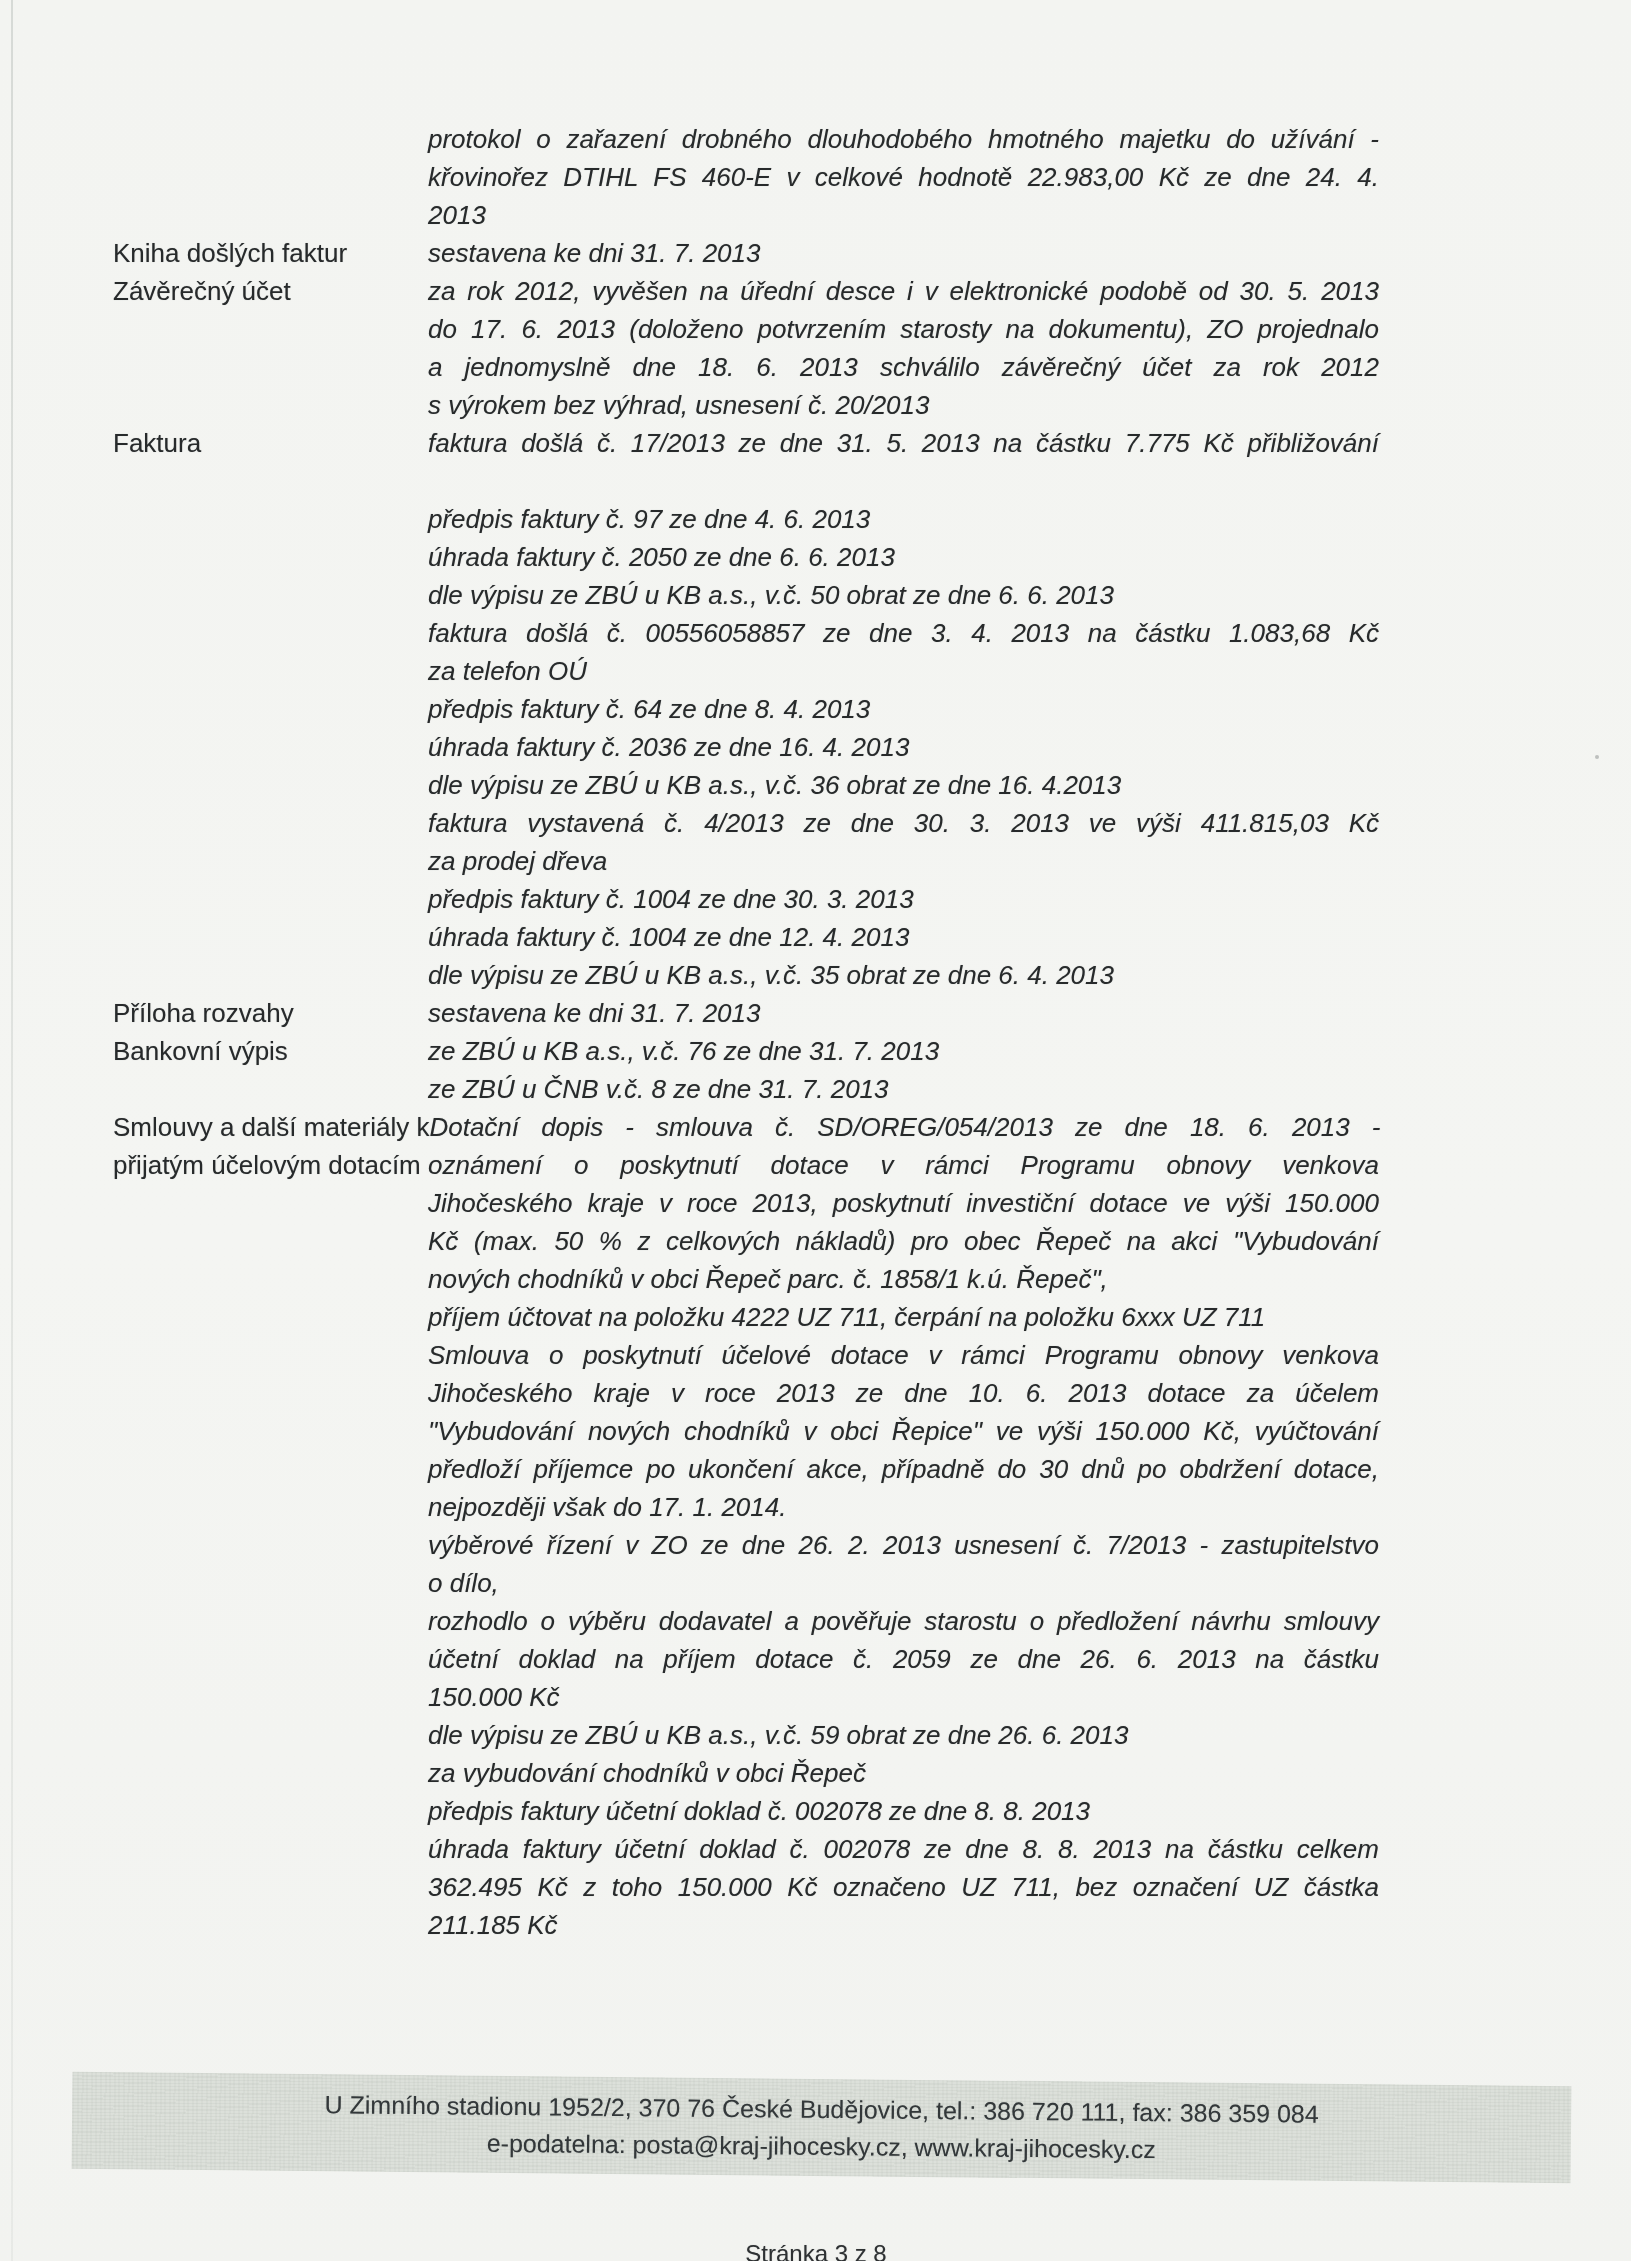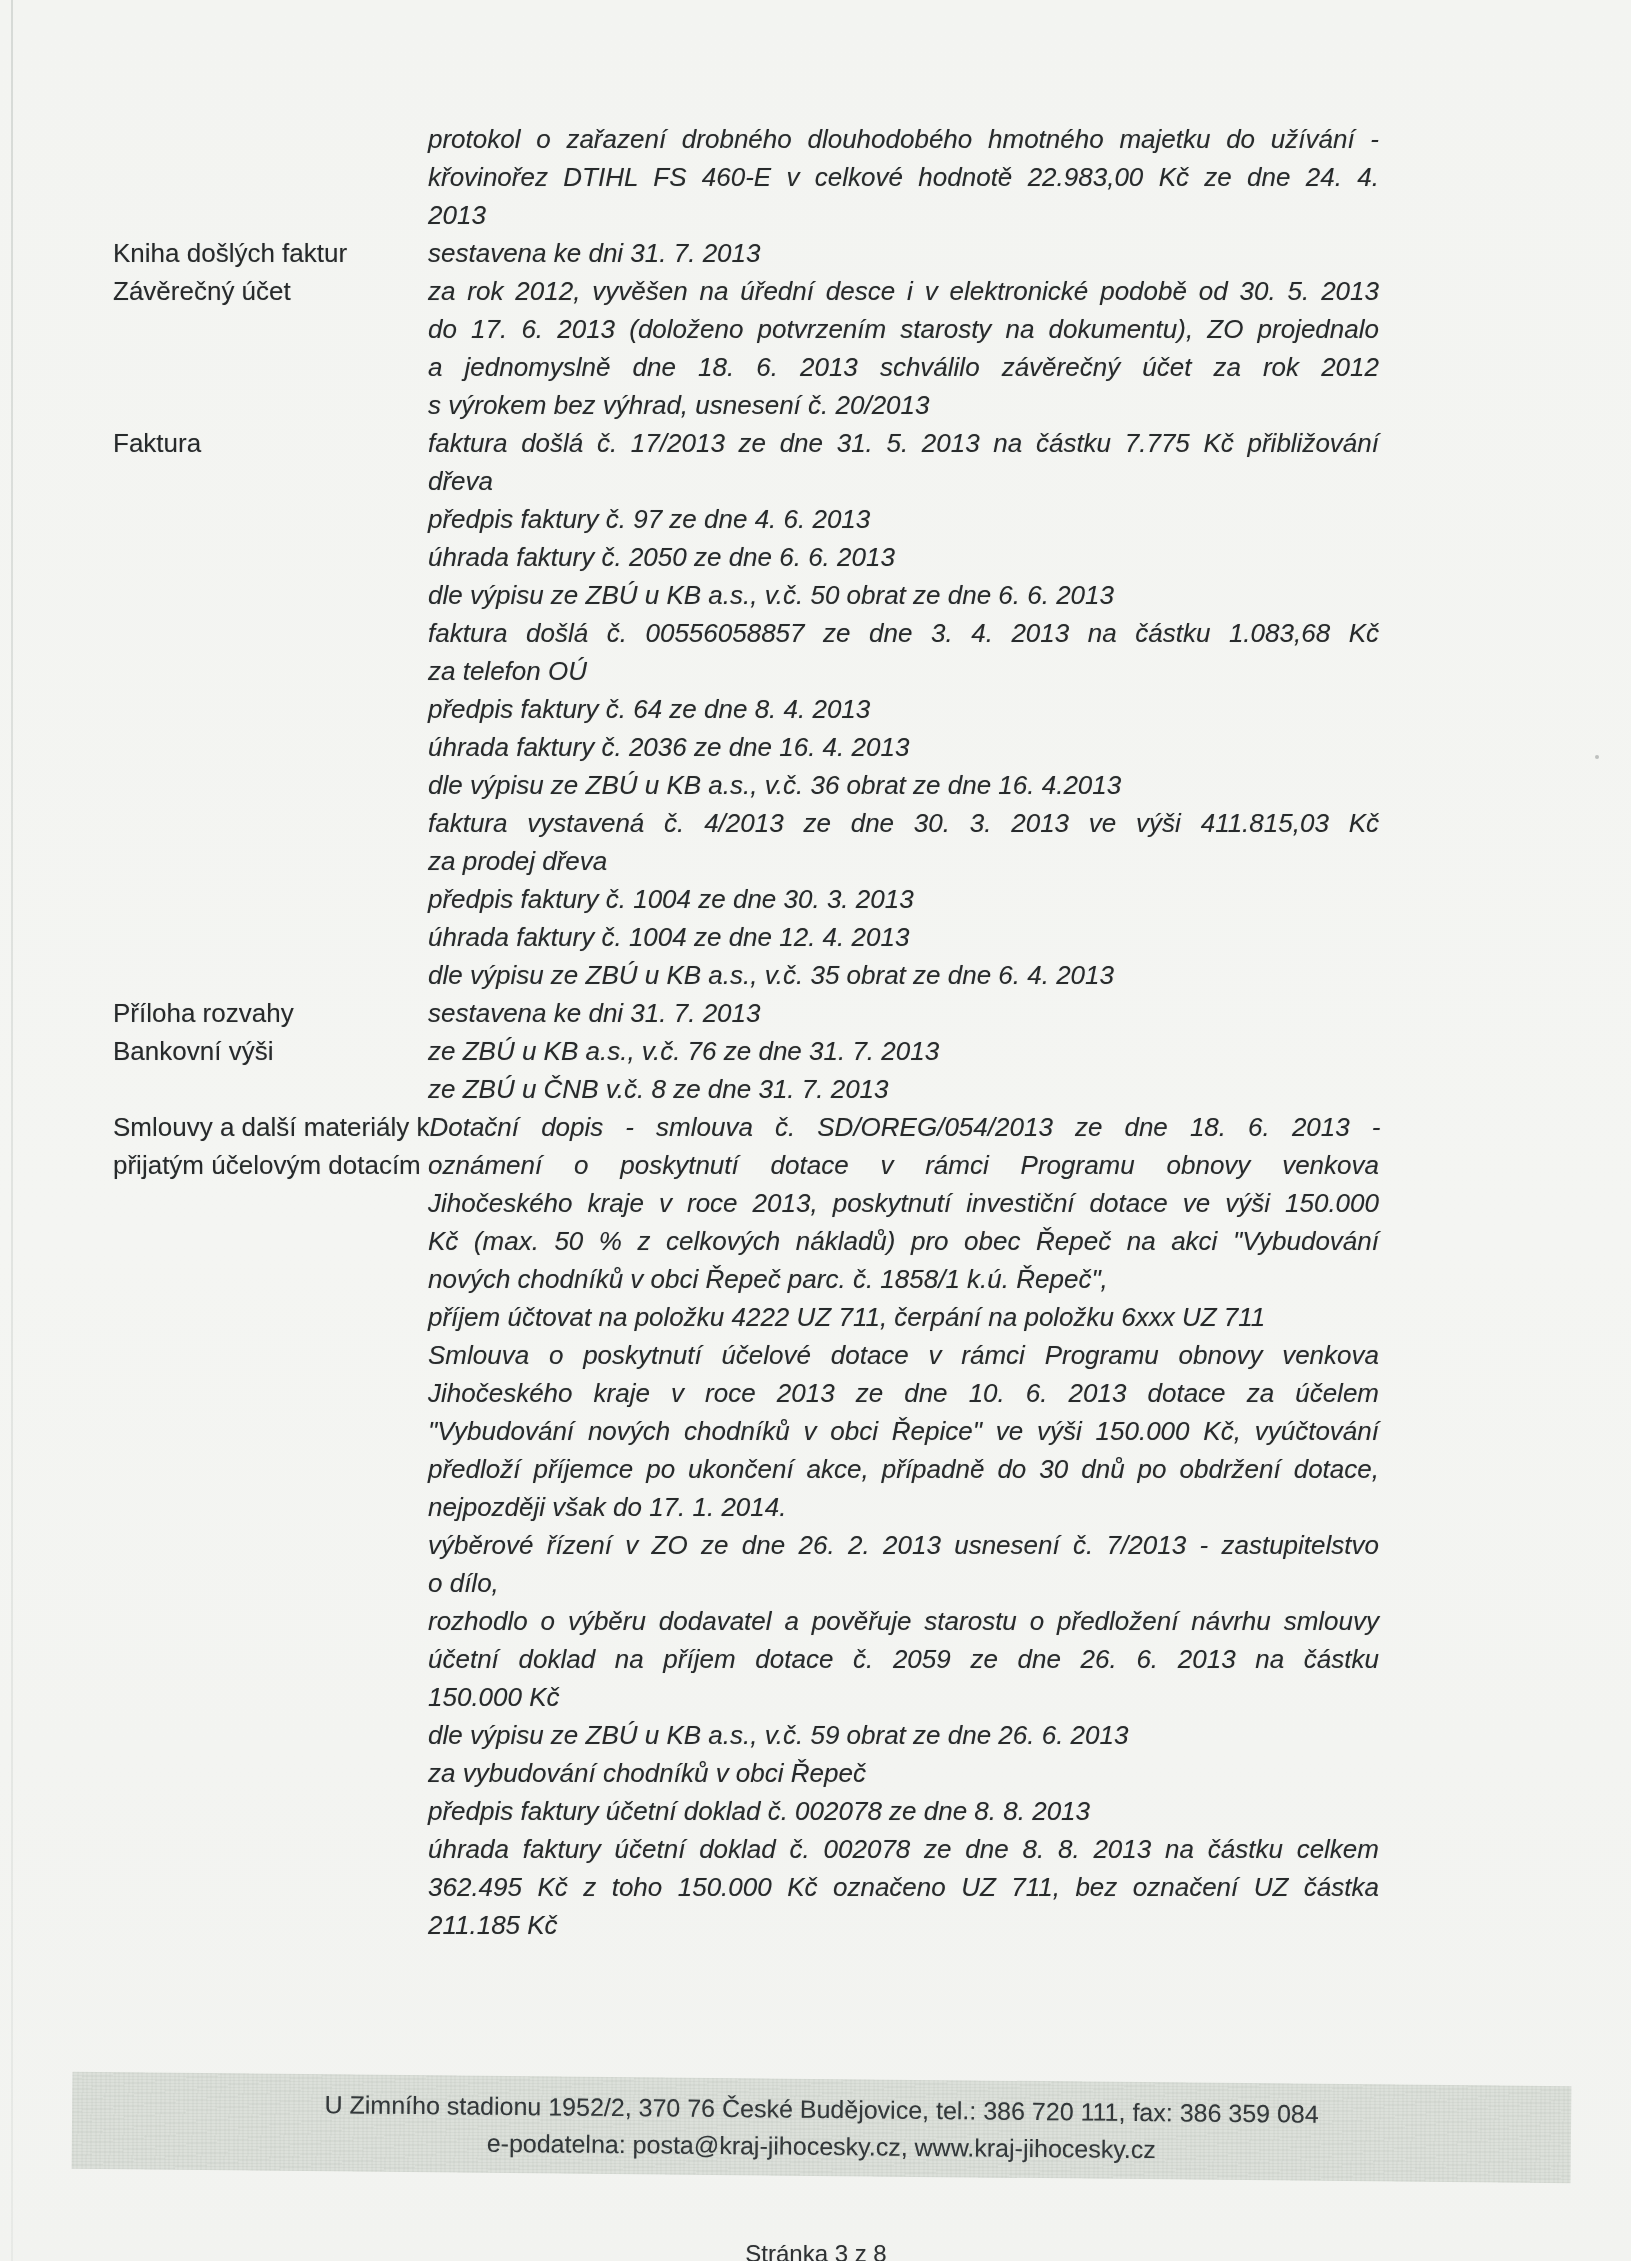--- a/index.html
+++ b/index.html
@@ -93,21 +93,20 @@
       <div class="row">
         <div class="lbl"></div>
         <div class="txt">s výrokem bez výhrad, usnesení č. 20/2013</div>
       </div>
       <div class="row">
         <div class="lbl">Faktura</div>
         <div class="txt j">faktura došlá č. 17/2013 ze dne 31. 5. 2013 na částku 7.775 Kč přibližování</div>
       </div>
       <div class="row">
         <div class="lbl"></div>
-        <div class="txt">dřeva</div>
       </div>
       <div class="row">
         <div class="lbl"></div>
         <div class="txt">předpis faktury č. 97 ze dne 4. 6. 2013</div>
       </div>
       <div class="row">
         <div class="lbl"></div>
         <div class="txt">úhrada faktury č. 2050 ze dne 6. 6. 2013</div>
       </div>
       <div class="row">
@@ -152,21 +151,21 @@
       </div>
       <div class="row">
         <div class="lbl"></div>
         <div class="txt">dle výpisu ze ZBÚ u KB a.s., v.č. 35 obrat ze dne 6. 4. 2013</div>
       </div>
       <div class="row">
         <div class="lbl">Příloha rozvahy</div>
         <div class="txt">sestavena ke dni 31. 7. 2013</div>
       </div>
       <div class="row">
-        <div class="lbl">Bankovní výši</div>
+        <div class="lbl">Bankovní výpis</div>
         <div class="txt">ze ZBÚ u KB a.s., v.č. 76 ze dne 31. 7. 2013</div>
       </div>
       <div class="row">
         <div class="lbl"></div>
         <div class="txt">ze ZBÚ u ČNB v.č. 8 ze dne 31. 7. 2013</div>
       </div>
       <div class="row">
         <div class="lbl">Smlouvy a další materiály k</div>
         <div class="txt j">Dotační dopis - smlouva č. SD/OREG/054/2013 ze dne 18. 6. 2013 -</div>
       </div>

